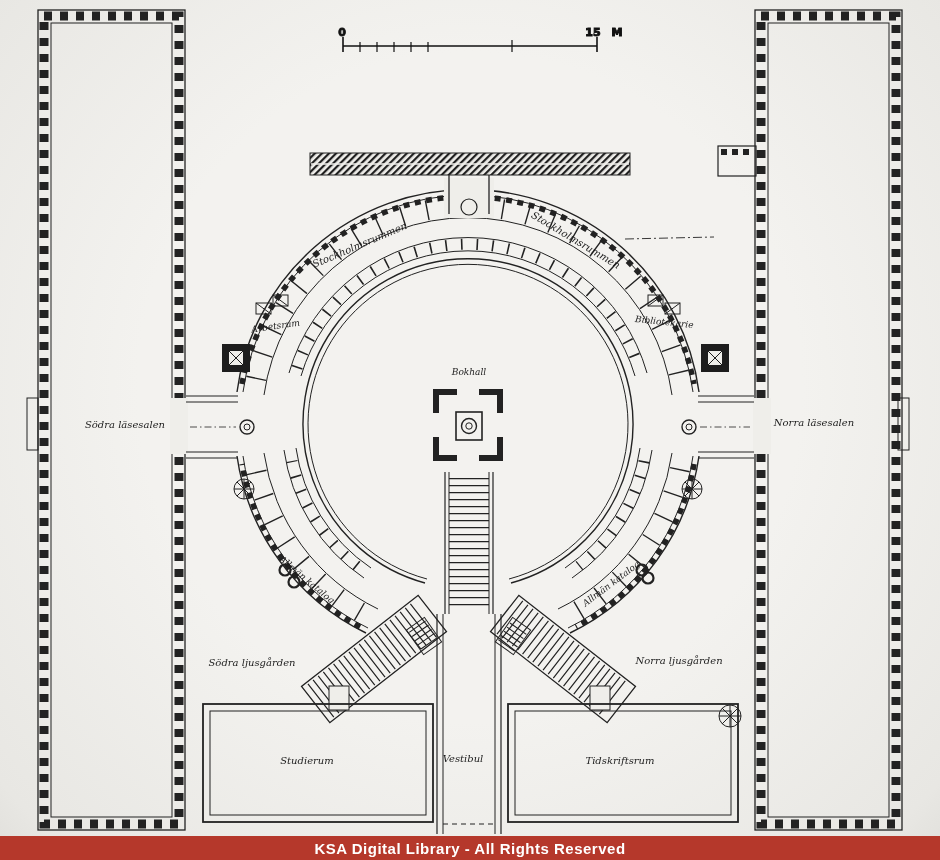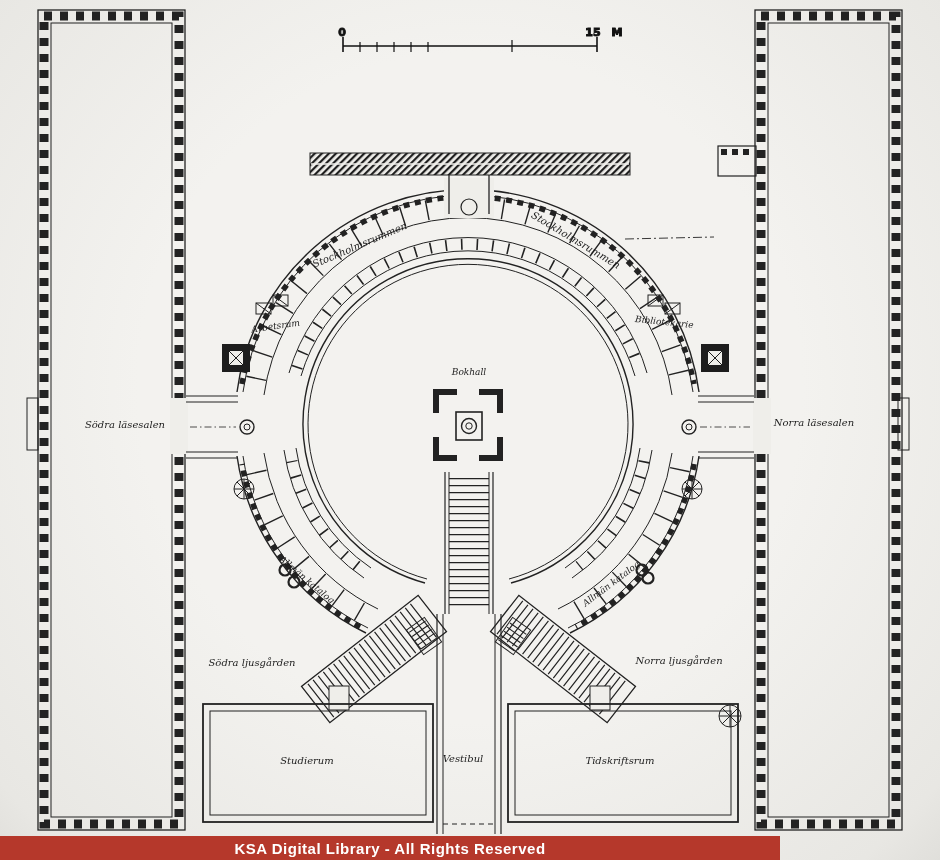--- a/index.html
+++ b/index.html
@@ -7,21 +7,21 @@
     position:relative;width:940px;height:860px;overflow:hidden;
     background:radial-gradient(ellipse at 50% 45%, #f3f2ef 50%, #e8e7e3 92%, #e0dfdb 100%);
     font-family:"DejaVu Serif", serif;
   }
   svg{position:absolute;left:0;top:0;}
   .ink{stroke:#222;fill:none;}
   .lbl{fill:#1c1c1c;font-family:"DejaVu Serif",serif;font-style:italic;font-size:10px;text-anchor:middle;}
   .lbl-sm{font-size:9px;}
   .scale-num{fill:#111;font-family:"DejaVu Sans",sans-serif;font-size:11px;font-weight:bold;text-anchor:middle;font-style:normal;}
   .watermark{
-    position:absolute;left:0;top:836px;width:780px;height:24px;
+    position:absolute;left:0;top:836px;width:940px;height:24px;
     background:#b5382b;display:flex;align-items:center;justify-content:center;
   }
   .watermark span{
     color:#ffffff;font-family:"Liberation Sans",sans-serif;font-size:15px;font-weight:bold;letter-spacing:.5px;
   }
 </style>
 </head>
 <body>
 
 <div class="stage">

